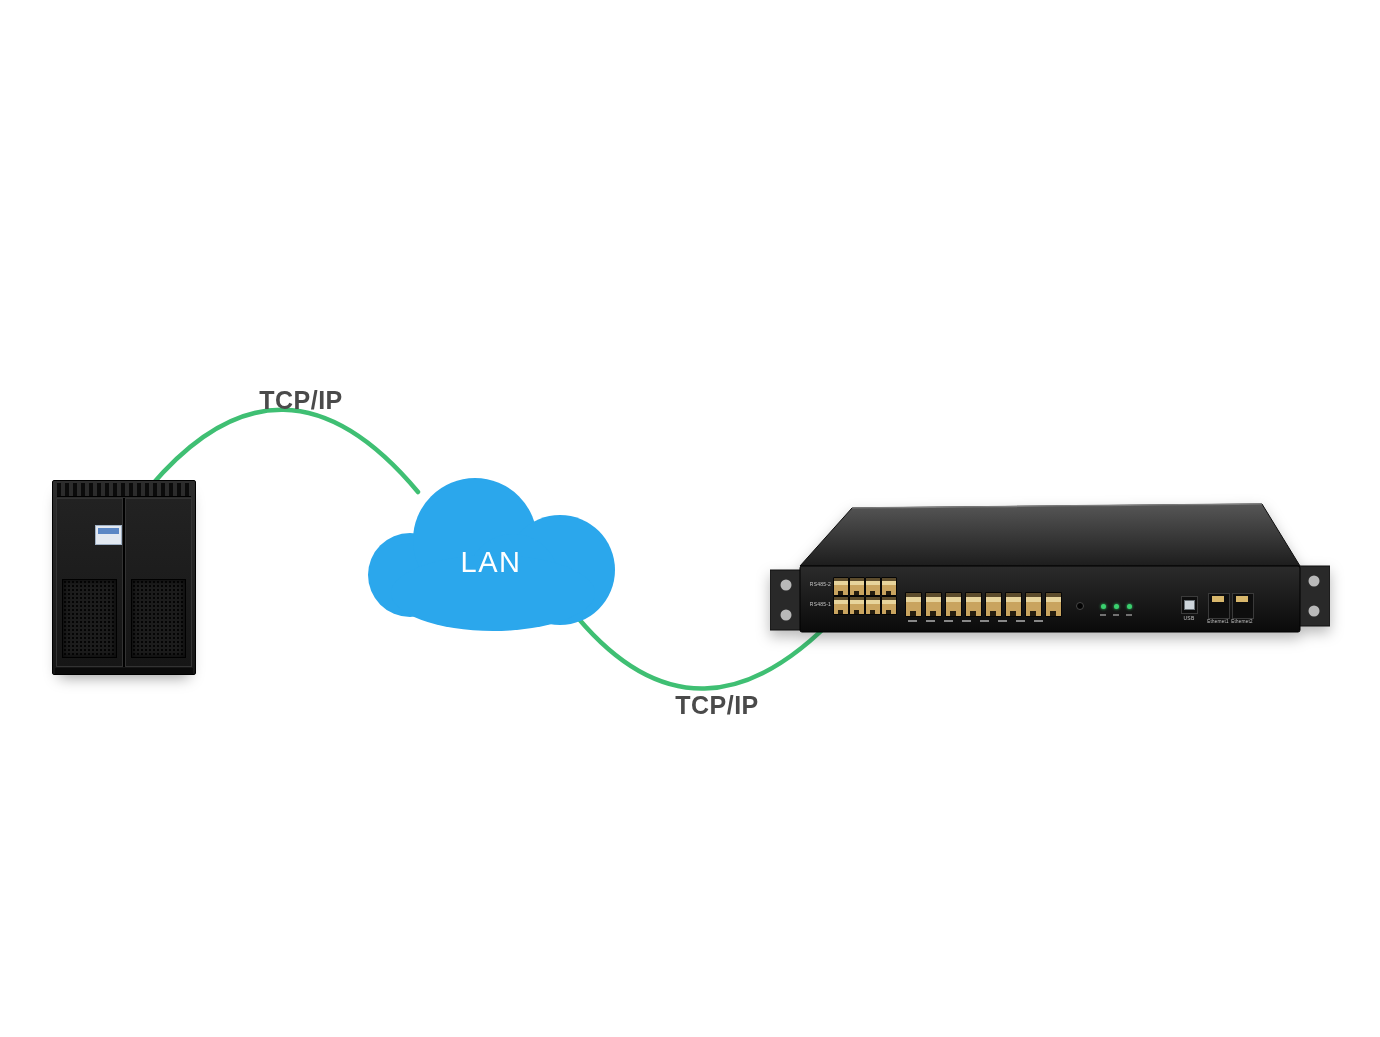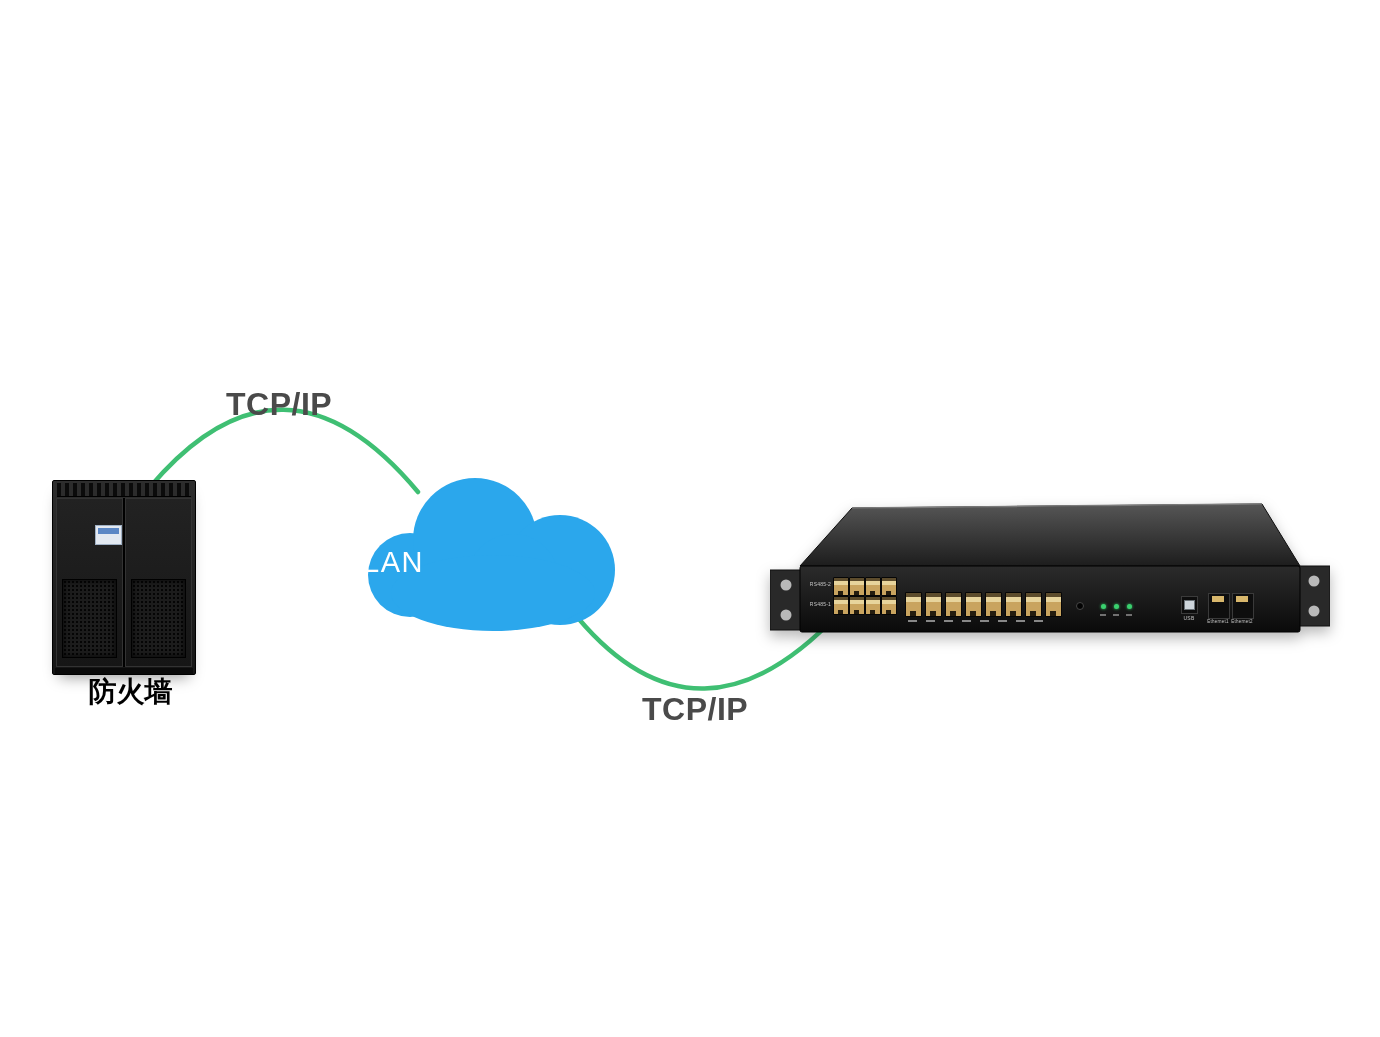--- a/index.html
+++ b/index.html
@@ -4,21 +4,21 @@
 <style>
   html,body{margin:0;padding:0;background:#fff;}
   .canvas{position:relative;width:1380px;height:1037px;background:#fff;overflow:hidden;
           font-family:"Liberation Sans","DejaVu Sans",sans-serif;}
 
   
   .links-layer{position:absolute;left:0;top:0;width:1380px;height:1037px;}
   .link-path{fill:none;stroke-width:4.5;stroke-linecap:round;}
 
   
-  .link-label{position:absolute;width:150px;font-size:32px;font-weight:bold;
+  .link-label{position:absolute;width:150px;text-align:center;font-size:25px;font-weight:bold;
               color:#4a4a4a;letter-spacing:0.5px;}
   .link-label.l1{left:226px;top:386px;}
   .link-label.l2{left:642px;top:691px;}
   .node-label{position:absolute;text-align:center;color:#1a1a1a;}
   .firewall-label{left:28px;top:673px;width:205px;font-size:28px;font-weight:600;color:#000;}
   .platform-label{left:848px;top:642px;width:410px;font-size:31px;font-weight:700;color:#333;}
 
   
   .firewall{position:absolute;left:52px;top:480px;width:142px;height:193px;
             background:linear-gradient(180deg,#2e2e2e,#151515);
@@ -34,21 +34,21 @@
   .fw-badge::after{content:"";position:absolute;left:2px;top:2px;right:2px;height:6px;background:#5b87c5;}
   .fw-mesh{position:absolute;left:7%;right:7%;top:48%;bottom:5%;
            background-color:#1c1c1c;
            background-image:radial-gradient(#050505 1px,transparent 1.3px);
            background-size:4px 4px;
            border:1px solid #000;box-shadow:inset 0 0 6px rgba(0,0,0,0.8);}
   .fw-base{position:absolute;left:2px;right:2px;bottom:0;height:6px;background:#0a0a0a;}
 
   
   .cloud{position:absolute;left:363px;top:468px;width:256px;height:172px;}
-  .cloud-text{position:absolute;left:0;right:0;top:78px;text-align:left;color:#fff;
+  .cloud-text{position:absolute;left:0;right:0;top:78px;text-align:center;color:#fff;
               font-size:29px;font-weight:500;letter-spacing:1.5px;}
 
   
   .platform{position:absolute;left:770px;top:500px;width:560px;height:140px;}
   .chassis{position:absolute;left:0;top:0;filter:drop-shadow(0 6px 7px rgba(0,0,0,0.28));}
   .rj45-block{position:absolute;left:63px;top:77px;display:grid;
               grid-template-columns:repeat(4,14px);grid-auto-rows:17px;gap:2px;}
   .rj45{width:14px;height:17px;background:linear-gradient(180deg,#5d4c2c 0 3px,#e7d49c 3px 7px,#c9a45f 7px 100%);
         border:1px solid #060606;border-radius:1px;position:relative;}
   .rj45::after{content:"";position:absolute;left:4px;bottom:0;width:5px;height:4px;background:#241c0e;}
@@ -186,15 +186,14 @@
     <div class="tiny-label usb-label">USB</div>
 
     <div class="eth e1"></div>
     <div class="eth e2"></div>
     <div class="tiny-label eth-label el1">Ethernet1</div>
     <div class="tiny-label eth-label el2">Ethernet2</div>
   </div>
 
   <div class="link-label l1">TCP/IP</div>
   <div class="link-label l2">TCP/IP</div>
-  <div class="node-label firewall-label">防火墙</div>
 
 </div>
 
 </body></html>

